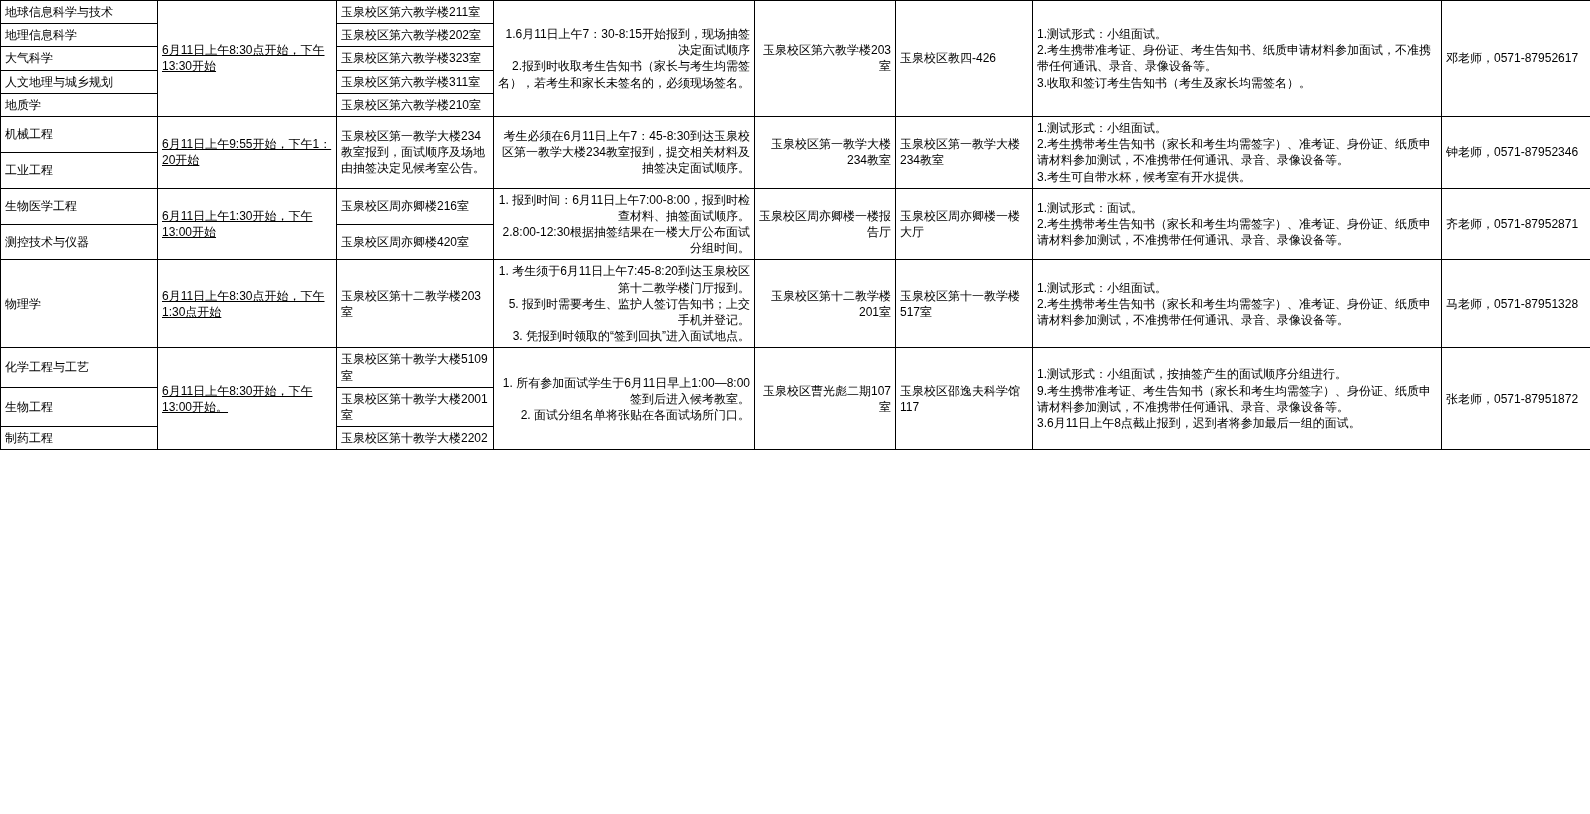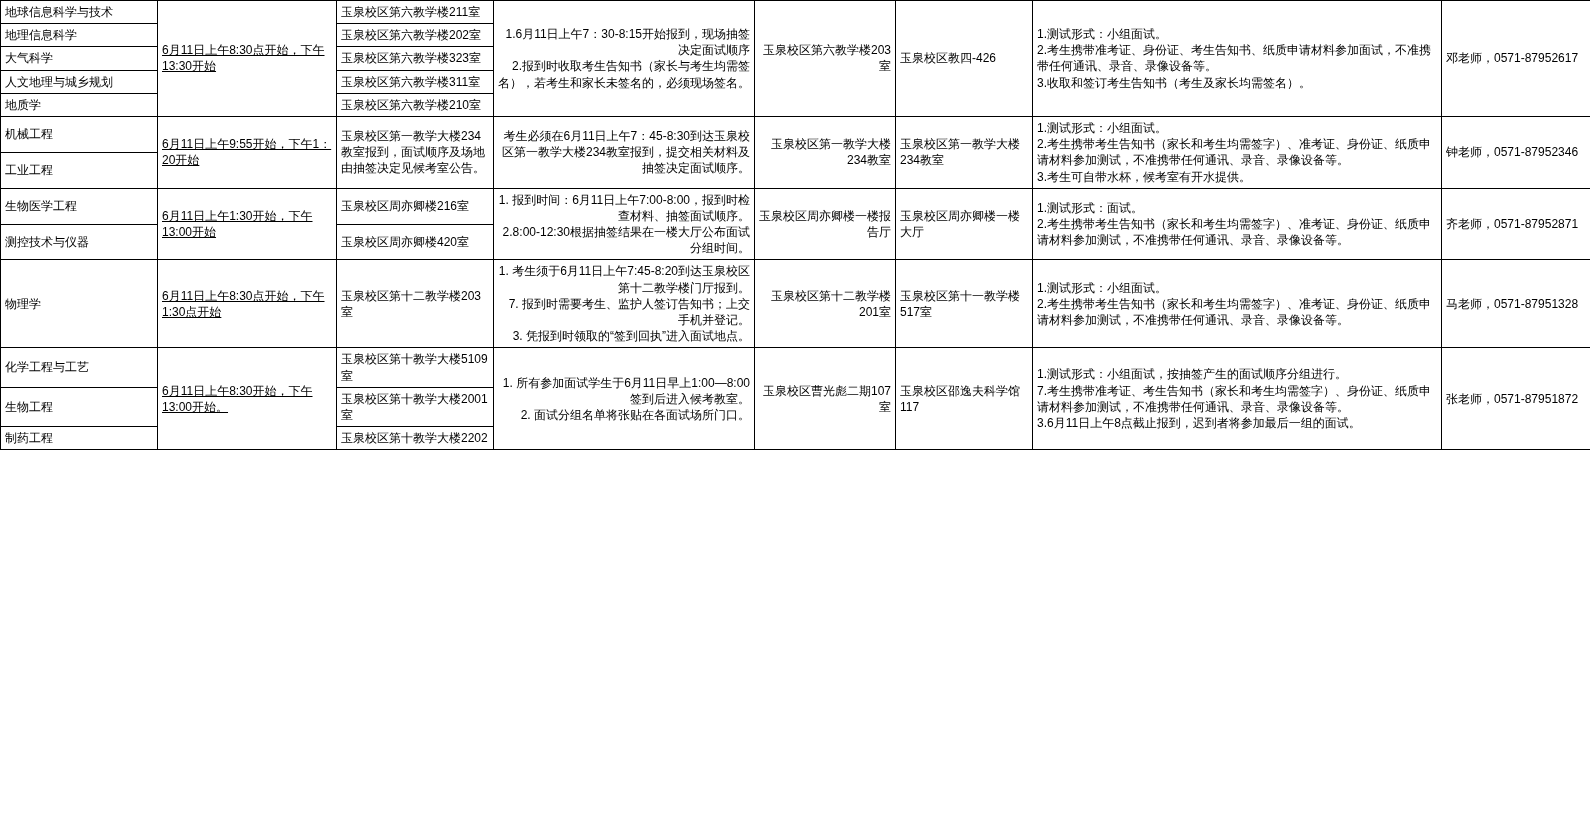--- a/index.html
+++ b/index.html
@@ -191,21 +191,21 @@
       <tr class="group-sep">
         <td class="major">物理学</td>
         <td class="time" rowspan="1">
           <span class="cellline">6月11日上午8:30点开始，下午1:30点开始</span>
         </td>
         <td class="room">
           <span class="cellline">玉泉校区第十二教学楼203室</span>
         </td>
         <td class="notes" rowspan="1">
           <span class="cellline">1. 考生须于6月11日上午7:45-8:20到达玉泉校区第十二教学楼门厅报到。</span>
-          <span class="cellline">7. 报到时需要考生、监护人签订告知书；上交手机并登记。</span>
+          <span class="cellline">5. 报到时需要考生、监护人签订告知书；上交手机并登记。</span>
           <span class="cellline">3. 凭报到时领取的“签到回执”进入面试地点。</span>
         </td>
         <td class="report" rowspan="1">
           <span class="cellline">玉泉校区第十二教学楼201室</span>
         </td>
         <td class="wait" rowspan="1">
           <span class="cellline">玉泉校区第十一教学楼517室</span>
         </td>
         <td class="requirements" rowspan="1">
           <span class="cellline">1.测试形式：小组面试。</span>
@@ -228,21 +228,21 @@
           <span class="cellline">2. 面试分组名单将张贴在各面试场所门口。</span>
         </td>
         <td class="report" rowspan="3">
           <span class="cellline">玉泉校区曹光彪二期107室</span>
         </td>
         <td class="wait" rowspan="3">
           <span class="cellline">玉泉校区邵逸夫科学馆117</span>
         </td>
         <td class="requirements" rowspan="3">
           <span class="cellline">1.测试形式：小组面试，按抽签产生的面试顺序分组进行。</span>
-          <span class="cellline">7.考生携带准考证、考生告知书（家长和考生均需签字）、身份证、纸质申请材料参加测试，不准携带任何通讯、录音、录像设备等。</span>
+          <span class="cellline">9.考生携带准考证、考生告知书（家长和考生均需签字）、身份证、纸质申请材料参加测试，不准携带任何通讯、录音、录像设备等。</span>
           <span class="cellline">3.6月11日上午8点截止报到，迟到者将参加最后一组的面试。</span>
         </td>
         <td class="contact" rowspan="3">
           <span class="cellline">张老师，0571-87951872</span>
         </td>
       </tr>
       <tr>
         <td class="major">生物工程</td>
         <td class="room">
           <span class="cellline">玉泉校区第十教学大楼2001室</span>

